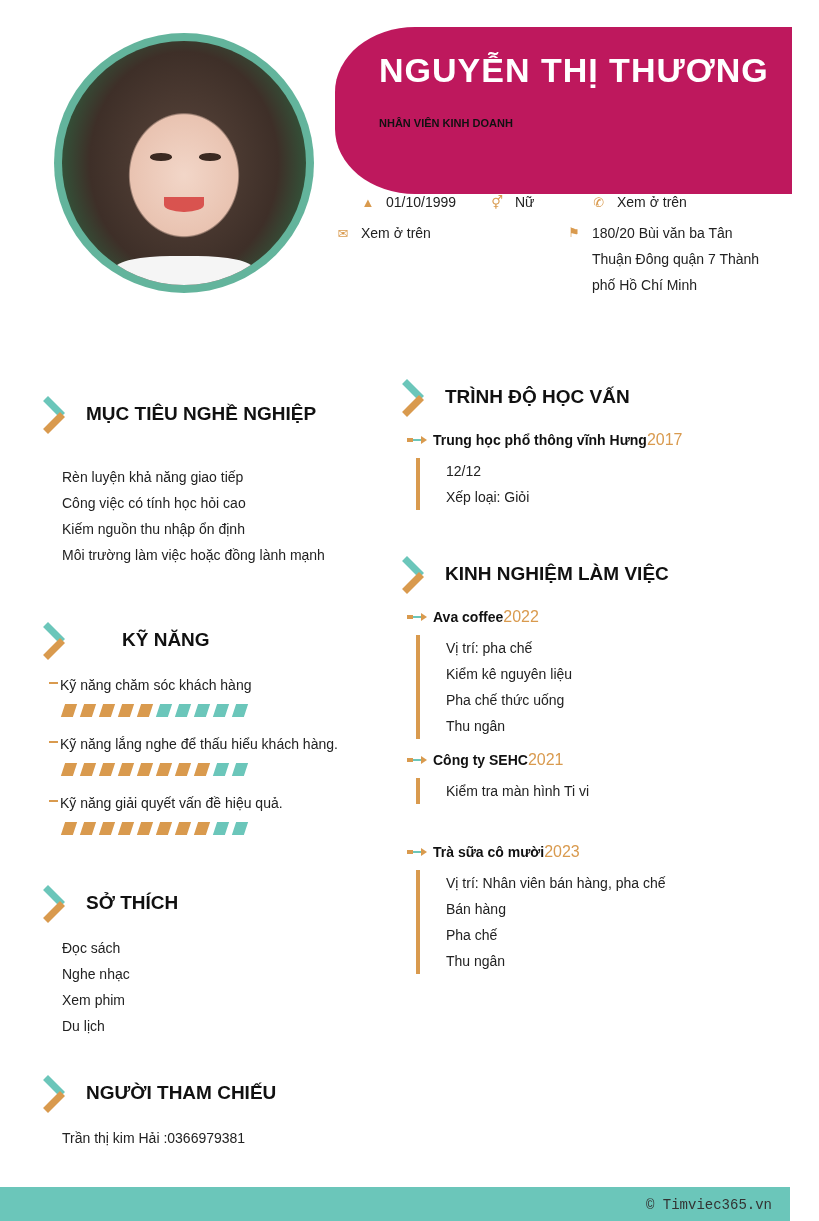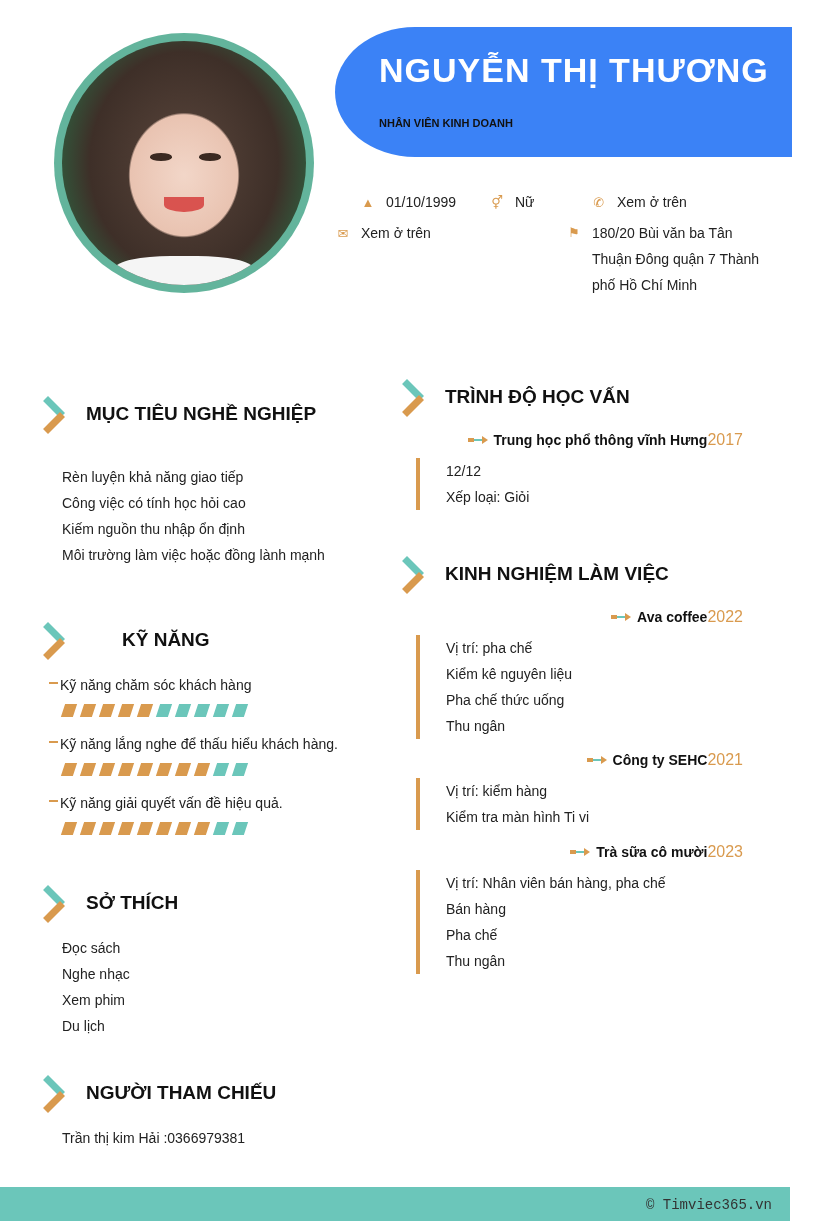--- a/index.html
+++ b/index.html
@@ -7,21 +7,21 @@
   body { position: relative; font-family: "Liberation Sans", "DejaVu Sans", sans-serif; color: #111; font-size: 14px; }
 
   .photo-ring { position: absolute; left: 54px; top: 33px; width: 260px; height: 260px; border-radius: 50%; background: #63b49c; padding: 8px; }
   .photo { width: 100%; height: 100%; border-radius: 50%; overflow: hidden; position: relative;
     background: radial-gradient(ellipse 40% 45% at 50% 55%, #f2d6c8 0%, #e9c3b1 55%, transparent 57%),
                 radial-gradient(ellipse 55% 65% at 50% 50%, #5a463c 0%, #3e2f28 70%, #2f5f3f 100%); }
   .photo .mouth { position: absolute; left: 42%; top: 64%; width: 16%; height: 6%; border-radius: 0 0 50% 50%; background: #d9534f; }
   .photo .eye { position: absolute; top: 46%; width: 9%; height: 3%; border-radius: 50%; background: #3b2a22; }
   .photo .shirt { position: absolute; bottom: 0; left: 22%; width: 56%; height: 12%; background: #f5f5f5; border-radius: 40% 40% 0 0; }
 
-  .name-banner { position: absolute; left: 335px; top: 27px; width: 457px; height: 130px; background: #3b82f6; border-radius: 80px 0 0 80px / 65px 0 0 65px; }
+  .name-banner { position: absolute; left: 335px; top: 27px; width: 457px; height: 167px; background: #be185d; border-radius: 80px 0 0 80px / 65px 0 0 65px; }
   .name { position: absolute; left: 44px; top: 24px; font-size: 34px; font-weight: bold; color: #fff; letter-spacing: 1px; white-space: nowrap; }
   .title { position: absolute; left: 44px; top: 90px; font-size: 11px; font-weight: bold; color: #111; white-space: nowrap; }
 
   .info { position: absolute; font-size: 14px; color: #222; line-height: 26px; white-space: nowrap; }
   .info .ico { display: inline-block; width: 16px; color: #d99a4e; font-size: 13px; text-align: center; margin-right: 10px; }
   .addr { white-space: normal; width: 180px; }
 
   .sec-head { position: absolute; display: flex; align-items: center; }
   .chev { width: 26px; height: 40px; position: relative; margin-right: 14px; }
   .chev::before { content: ""; position: absolute; left: 2px; top: 2px; width: 24px; height: 7px; background: #6bc6ba; transform: rotate(45deg); transform-origin: 0 0; }
@@ -32,21 +32,21 @@
   .plain-list div { white-space: nowrap; }
 
   .skill { position: absolute; left: 46px; }
   .skill-name { font-size: 14px; color: #222; white-space: nowrap; position: relative; padding-left: 14px; }
   .skill-name::before { content: ""; position: absolute; left: 3px; top: 5px; width: 9px; height: 2px; background: #d99a4e; }
   .bars { display: flex; margin-top: 11px; margin-left: 17px; }
   .bar { width: 12px; height: 13px; margin-right: 7px; transform: skewX(-18deg); background: #6bc6ba; }
   .bar.on { background: #d99a4e; }
 
   .entry { position: absolute; left: 407px; width: 340px; }
-  .entry-head { display: flex; align-items: center; justify-content: flex-end; height: 20px; }
+  .entry-head { display: flex; align-items: center; justify-content: flex-start; height: 20px; }
   .entry-left { display: flex; align-items: center; }
   .arrow { width: 20px; height: 8px; position: relative; margin-right: 6px; }
   .arrow::before { content: ""; position: absolute; left: 0; top: 2px; width: 6px; height: 4px; background: #d99a4e; }
   .arrow::after { content: ""; position: absolute; left: 6px; top: 3px; width: 8px; height: 2px; background: #6bc6ba; }
   .arrow i { position: absolute; right: 0; top: 0; width: 0; height: 0; border-left: 6px solid #d99a4e; border-top: 4px solid transparent; border-bottom: 4px solid transparent; }
   .entry-name { font-size: 14px; font-weight: bold; color: #111; white-space: nowrap; }
   .entry-year { font-size: 16px; color: #d99a4e; margin-right: 4px; }
   .entry-body { margin-left: 9px; margin-top: 8px; border-left: 4px solid #d99a4e; padding-left: 26px; font-size: 14px; line-height: 26px; color: #222; }
   .entry-body div { white-space: nowrap; }
 
@@ -212,21 +212,20 @@
   <div class="entry-head">
     <div class="entry-left">
       <span class="arrow">
           <i></i>
         </span>
       <span class="entry-name">Công ty SEHC</span>
     </div>
     <span class="entry-year">2021</span>
   </div>
   <div class="entry-body">
-    <div>Vị trí: kiểm hàng</div>
     <div>Kiểm tra màn hình Ti vi</div>
   </div>
 </div>
 <div class="entry" style="top:842px;">
   <div class="entry-head">
     <div class="entry-left">
       <span class="arrow">
           <i></i>
         </span>
       <span class="entry-name">Trà sữa cô mười</span>

